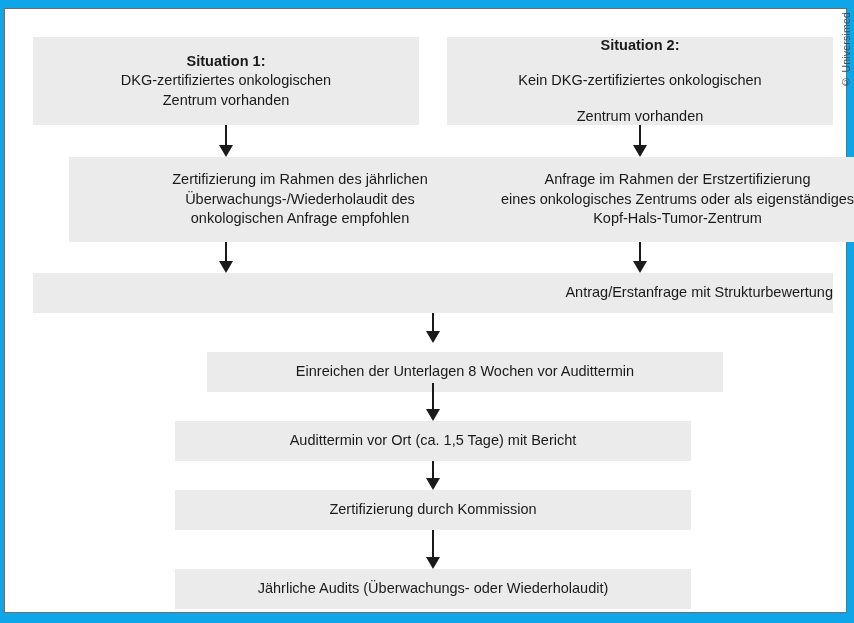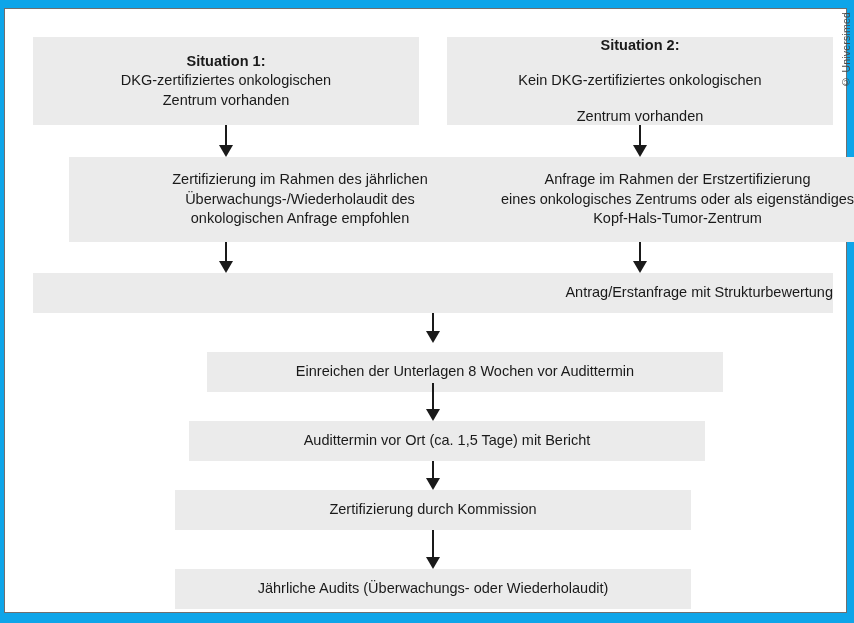--- a/index.html
+++ b/index.html
@@ -52,21 +52,21 @@
   
   #node-sit1 { left: 28px;  top: 28px;  width: 386px; height: 88px; }
   #node-sit2 { left: 442px; top: 28px;  width: 386px; height: 88px; gap: 16px; }
   
   #node-zert-jaehrl { left: 28px;  top: 148px; width: 462px; height: 85px; margin-left: 36px; }
   #node-anfrage     { left: 442px; top: 148px; width: 461px; height: 85px; }
   
   #node-antrag { left: 28px; top: 264px; width: 800px; height: 40px; align-items: flex-end; }
   
   #node-einreichen { left: 170px; top: 343px; width: 516px; height: 40px; margin-left: 32px; }
-  #node-audittermin { left: 184px; top: 412px; width: 516px; height: 40px; }
+  #node-audittermin { left: 170px; top: 412px; width: 516px; height: 40px; }
   #node-kommission  { left: 170px; top: 481px; width: 516px; height: 40px; }
   #node-jaehrliche  { left: 170px; top: 560px; width: 516px; height: 40px; }
 
   .arrow {
     position: absolute;
     width: 14px;
     display: flex;
     flex-direction: column;
     align-items: center;
   }

